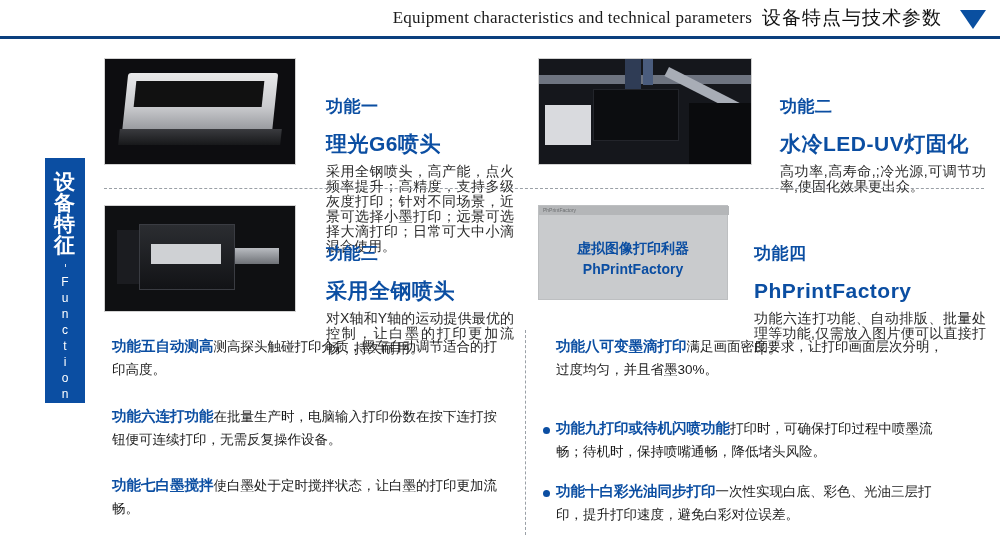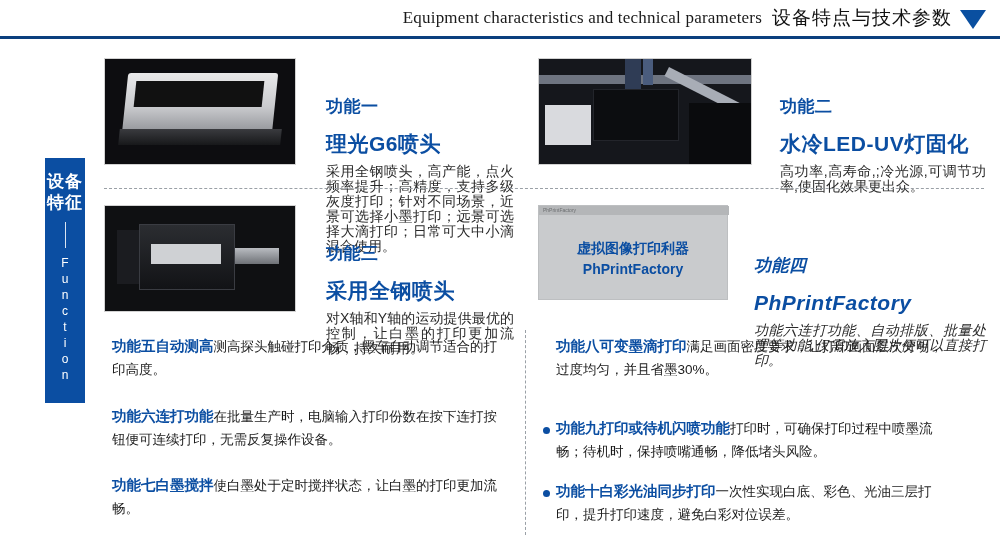--- a/index.html
+++ b/index.html
@@ -31,21 +31,21 @@
     font-size: 17px;
     color: #1a1a1a;
     letter-spacing: .2px;
     margin-right: 10px;
   }
   .header-cn {
     font-size: 19px;
     color: #111;
     font-weight: 500;
     letter-spacing: 1px;
-    margin-right: 8px;
+    margin-right: 18px;
   }
   .header-tri {
     width: 0; height: 0;
     border-left: 13px solid transparent;
     border-right: 13px solid transparent;
     border-top: 19px solid #0a4fa0;
     margin-top: 2px;
   }
   .header-rule {
     position: absolute;
@@ -60,21 +60,21 @@
     left: 45px; top: 158px;
     width: 40px; height: 245px;
     background: #0b4ea2;
     display: flex;
     flex-direction: column;
     align-items: center;
     padding-top: 13px;
     color: #fff;
   }
   .sidetab .cn {
-    font-size: 17px;
+    font-size: 21px;
     line-height: 21px;
     font-weight: 600;
     letter-spacing: 1px;
     text-align: center;
     writing-mode: horizontal-tb;
   }
   .sidetab .bar {
     width: 1px; height: 26px;
     background: rgba(255,255,255,.85);
     margin: 9px 0 8px 0;
@@ -255,21 +255,21 @@
   </div>
 
   <div class="card" style="left:538px; top:205px; width:448px; height:120px;">
     <div class="thumb" style="width:192px;height:97px;border:none;background:transparent;">
       <div class="photo4">
         <div class="bar">PhPrintFactory</div>
         <div class="t1">虚拟图像打印利器</div>
         <div class="t2">PhPrintFactory</div>
       </div>
     </div>
-    <div class="txt" style="left:216px; top:14px; width:232px;font-style:italic;">
+    <div class="txt" style="left:216px; top:2px; width:232px;">
       <div class="f-title-s">功能四</div>
       <div class="f-title-l">PhPrintFactory</div>
       <div class="f-body">功能六连打功能、自动排版、批量处理等功能,仅需放入图片便可以直接打印。</div>
     </div>
   </div>
 
   <div class="vdash"></div>
 
   <div class="blk" style="left:112px; top:405px; width:390px;">
     <b>功能六连打功能</b><span>在批量生产时，电脑输入打印份数在按下连打按钮便可连续打印，无需反复操作设备。</span>

